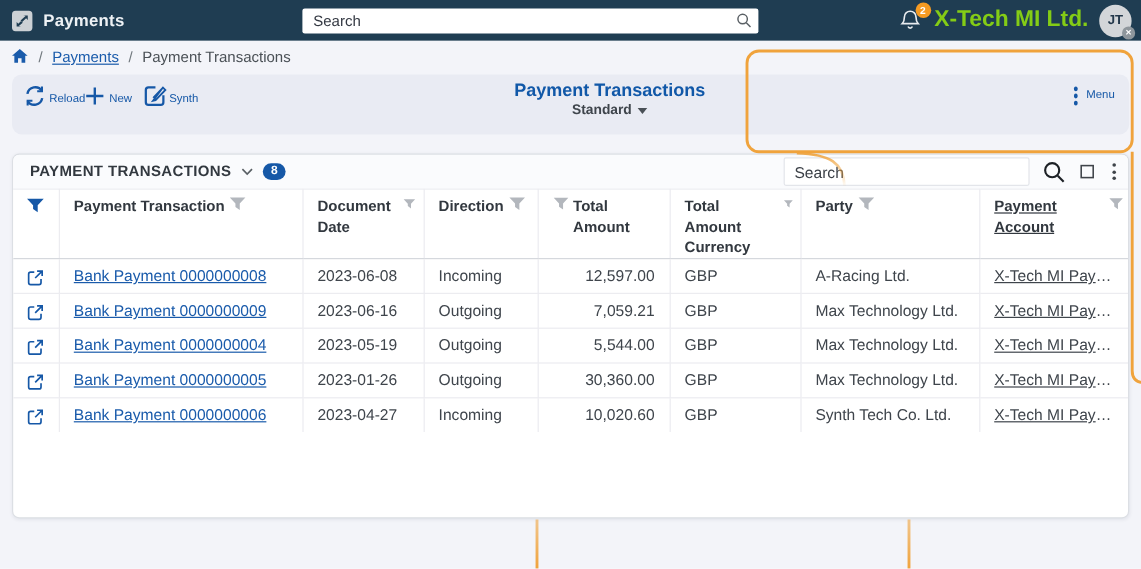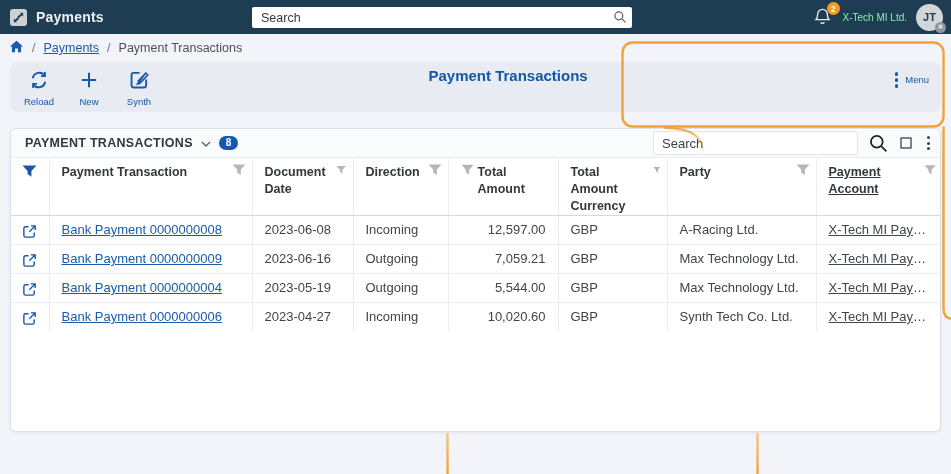--- a/index.html
+++ b/index.html
@@ -10,34 +10,34 @@
   .navbar { position:absolute; left:0; top:0; width:951px; height:34px; background:#1f3d52; display:flex; align-items:center; }
   .brand { display:flex; align-items:center; gap:9px; padding-left:10px; }
   .brand-logo { width:17px; height:17px; background:#ccd1d5; border-radius:3px; position:relative; display:flex; align-items:center; justify-content:center; }
   .brand-title { color:#eef2f5; font-size:14px; font-weight:700; letter-spacing:.2px; }
   .nav-search { position:absolute; left:252px; top:7px; width:380px; height:21px; background:#ffffff; border:none; border-radius:2px; font-size:12.5px; color:#2e2e2e; padding:0 26px 0 9px; font-family:"Liberation Sans", sans-serif; }
   .nav-search::placeholder { color:#333842; opacity:1; }
   .nav-search-icon { position:absolute; left:613px; top:10px; }
   .nav-right { position:absolute; right:8px; top:0; height:34px; display:flex; align-items:center; gap:9px; }
   .bell-wrap { position:relative; width:22px; height:22px; }
   .bell-badge { position:absolute; top:-4px; right:-6px; min-width:13px; height:13px; background:#f59b23; border-radius:7px; color:#fff; font-size:8.5px; font-weight:700; display:flex; align-items:center; justify-content:center; padding:0 3px; }
-  .account-name { color:#86efac; font-size:10px; }
+  .account-name { color:#84cc16; font-size:19px;font-weight:bold; }
   .avatar { position:relative; width:27px; height:27px; border-radius:50%; background:#d3d6d9; color:#23384b; font-size:11px; font-weight:700; display:flex; align-items:center; justify-content:center; }
   .avatar-sub { position:absolute; right:-3px; bottom:-2px; width:11px; height:11px; border-radius:50%; background:#8e969c; color:#fff; font-size:6.5px; display:flex; align-items:center; justify-content:center; }
 
   
   .breadcrumb { position:absolute; left:0; top:34px; width:951px; height:28px; background:#f3f4f9; display:flex; align-items:center; gap:8px; padding-left:9px; font-size:12.5px; }
   .crumb-sep { color:#70777d; }
   .crumb-link { color:#1a5bab; text-decoration:underline; cursor:pointer; }
   .crumb-current { color:#4a5056; }
 
   
   .toolbar { position:absolute; left:10px; top:62px; width:931px; height:50px; background:#e9ebf3; border-radius:8px; }
   .tb-buttons { position:absolute; left:8px; top:5px; display:flex; gap:8px; }
-  .tb-btn { width:42px; display:flex; flex-direction:column; align-items:center; gap:1px; cursor:pointer; padding-top:2px; }
+  .tb-btn { width:42px; display:flex; flex-direction:row; align-items:center; gap:1px; cursor:pointer; padding-top:2px; }
   .tb-btn-label { font-size:9.5px; color:#1658a7; }
   .tb-center { position:absolute; left:53.5%; top:5px; transform:translateX(-50%); text-align:center; }
   .tb-title { color:#1158a8; font-size:15px; font-weight:700; }
   .tb-view { margin-top:2px; font-size:11.5px; font-weight:700; color:#3f454c; display:flex; align-items:center; justify-content:center; gap:5px; }
   .tri-down { width:0; height:0; border-left:4px solid transparent; border-right:4px solid transparent; border-top:5px solid #4a5056; display:inline-block; }
   .tb-menu { position:absolute; right:12px; top:5px; display:flex; flex-direction:row; align-items:center; gap:1px; cursor:pointer; padding-top:3px; }
   .kebab-blue { display:flex; flex-direction:column; gap:2.5px; padding:2px 6px; }
   .kebab-blue span { width:3.5px; height:3.5px; border-radius:50%; background:#1658a7; }
 
   
@@ -51,21 +51,21 @@
   .grid-search::placeholder { color:#3a3f46; opacity:1; }
   .strip-icon { display:flex; align-items:center; justify-content:center; cursor:pointer; }
   .kebab-dark { display:flex; flex-direction:column; gap:2.5px; padding:2px 4px; }
   .kebab-dark span { width:3px; height:3px; border-radius:50%; background:#3f444a; }
 
   
   table { border-collapse:collapse; table-layout:fixed; width:931px; }
   th, td { border-right:1px solid #ececf0; overflow:hidden; white-space:nowrap; text-overflow:ellipsis; }
   th:last-child, td:last-child { border-right:none;text-decoration:underline; }
   thead th { height:43px; background:#fff; border-bottom:1px solid #d5d8dd; border-top:1px solid #e8eaee; font-size:12.5px; font-weight:700; color:#32383f; text-align:left; vertical-align:top; padding:6px 6px 0 12px; }
-  .th-inner { display:flex; align-items:flex-start; justify-content:space-between; gap:4px; }
+  .th-inner { display:flex; align-items:flex-start; gap:4px; }
   .th-label { line-height:1.35; white-space:normal; }
   tbody td { height:29px; font-size:13px; color:#3f454c; padding:0 8px 0 12px; border-bottom:1px solid #ececf0; }
   tbody tr:last-child td { border-bottom:none; }
   td.c-icon, th.c-icon { text-align:center; padding:0; }
   td.c-amount { text-align:right; padding-right:12px; }
   th.c-amount .th-inner { justify-content:flex-start; }
   th.c-amount .th-label { margin-left:auto; }
   a.row-link { color:#1a5bab; text-decoration:underline; cursor:pointer; }
 
   
@@ -146,20 +146,24 @@
         <svg width="22" height="22" viewBox="0 0 20 20" fill="none" stroke="#1658a7" stroke-width="1.7">
           <path d="M10.5 3.5 H5.2 C4 3.5 3.2 4.3 3.2 5.5 V14.8 C3.2 16 4 16.8 5.2 16.8 H14.5 C15.7 16.8 16.5 16 16.5 14.8 V9.5"></path>
           <path d="M8.8 11.4 L16.2 3.6 M16.2 3.6 L18 5.4 L10.6 13.2 L8.6 13.6 Z" stroke-width="1.4"></path>
         </svg>
       </span>
       <span class="tb-btn-label">Synth</span>
     </div>
   </div>
   <div class="tb-center">
     <div class="tb-title">Payment Transactions</div>
+    <div class="tb-view">
+      <span>Standard</span>
+      <span class="tri-down"></span>
+    </div>
   </div>
   <div class="tb-menu">
     <span class="kebab-blue">
         <span></span>
         <span></span>
         <span></span>
       </span>
     <span class="tb-btn-label">Menu</span>
   </div>
 </div>
@@ -317,20 +321,35 @@
     <td>2023-05-19</td>
     <td>Outgoing</td>
     <td class="c-amount">5,544.00</td>
     <td>GBP</td>
     <td>Max Technology Ltd.</td>
     <td>X-Tech MI Paym...</td>
   </tr>
 
 
 
+  <tr>
+    <td class="c-icon">
+      <svg style="margin-top:7px" width="15" height="15" viewBox="0 0 16 16" fill="none" stroke="#1658a7" stroke-width="1.5">
+        <path d="M7 3 H3.8 C2.8 3 2 3.8 2 4.8 V12.2 C2 13.2 2.8 14 3.8 14 H11.2 C12.2 14 13 13.2 13 12.2 V9"></path>
+        <path d="M9.5 2 H14 V6.5 M14 2 L7.8 8.2"></path>
+      </svg>
+    </td>
+    <td><a class="row-link">Bank Payment 0000000005</a></td>
+    <td>2023-01-26</td>
+    <td>Outgoing</td>
+    <td class="c-amount">30,360.00</td>
+    <td>GBP</td>
+    <td>Max Technology Ltd.</td>
+    <td>X-Tech MI Paym...</td>
+  </tr>
 
   <tr>
     <td class="c-icon">
       <svg style="margin-top:7px" width="15" height="15" viewBox="0 0 16 16" fill="none" stroke="#1658a7" stroke-width="1.5">
         <path d="M7 3 H3.8 C2.8 3 2 3.8 2 4.8 V12.2 C2 13.2 2.8 14 3.8 14 H11.2 C12.2 14 13 13.2 13 12.2 V9"></path>
         <path d="M9.5 2 H14 V6.5 M14 2 L7.8 8.2"></path>
       </svg>
     </td>
     <td><a class="row-link">Bank Payment 0000000006</a></td>
     <td>2023-04-27</td>

